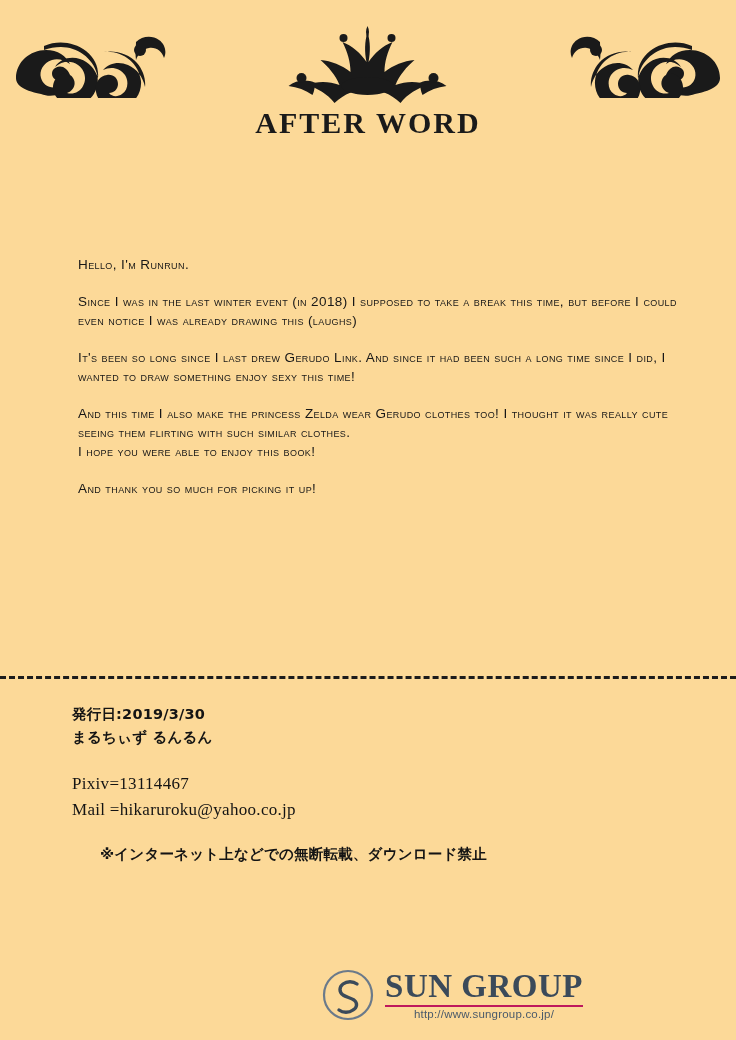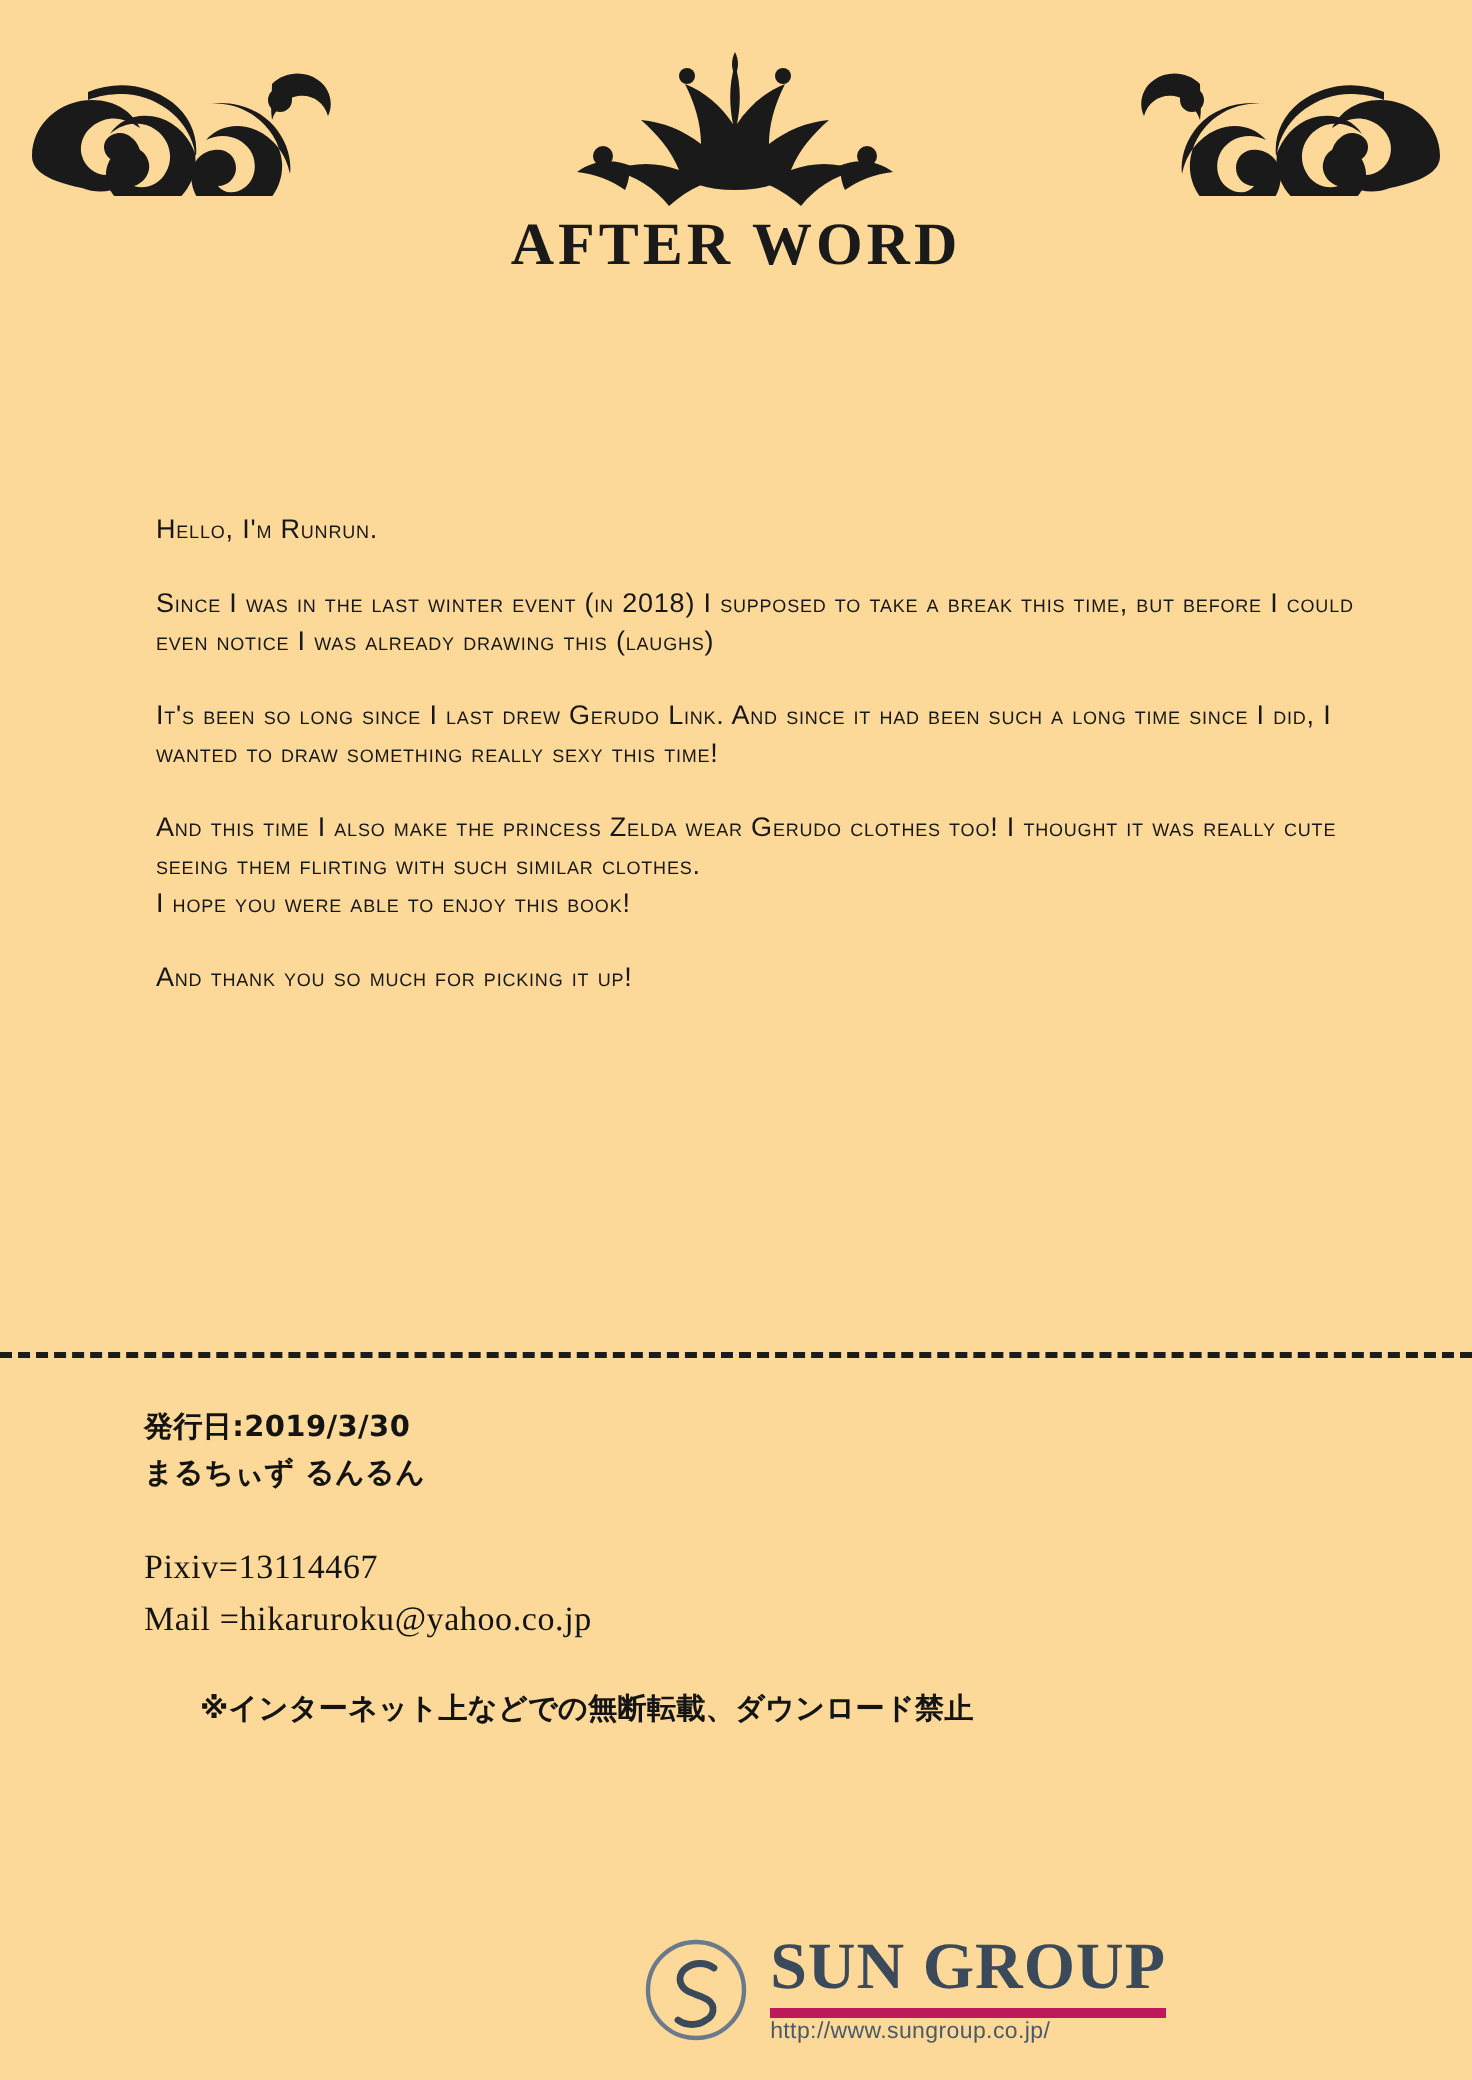--- a/index.html
+++ b/index.html
@@ -136,23 +136,24 @@
     letter-spacing: 0.5px;
     color: #3b4a5a;
     line-height: 1.02;
   }
   .logo-url {
     font-family: "Liberation Sans", sans-serif;
     font-size: 11.5px;
     color: #4a5a6a;
     letter-spacing: 0.2px;
     margin-top: 2px;
-    border-top: 5px solid #be185d;
+    border-top: 2px solid #be185d;
     padding-top: 1px;
     width: 100%;
+    text-align: center;
   }
 </style>
 </head>
 <body>
 
 <div class="page">
 
   <div class="ornament-row">
 
     <div class="orn orn-left">
@@ -194,21 +195,21 @@
         </g>
       </svg>
     </div>
   </div>
 
   <div class="title">AFTER WORD</div>
 
   <div class="afterword-body">
     <p>Hello, I'm Runrun.</p>
     <p>Since I was in the last winter event (in 2018) I supposed to take a break this time, but before I could even notice I was already drawing this (laughs)</p>
-    <p>It's been so long since I last drew Gerudo Link. And since it had been such a long time since I did, I wanted to draw something really sexy this time!</p>
+    <p>It's been so long since I last drew Gerudo Link. And since it had been such a long time since I did, I wanted to draw something enjoy sexy this time!</p>
     <p style="white-space: pre-line;">And this time I also make the princess Zelda wear Gerudo clothes too! I thought it was really cute seeing them flirting with such similar clothes.
 I hope you were able to enjoy this book!</p>
     <p>And thank you so much for picking it up!</p>
   </div>
 
   <div class="divider"></div>
 
   <div class="colophon">
     <div class="jp-line">発行日:2019/3/30</div>
     <div class="jp-line">まるちぃず るんるん</div>

